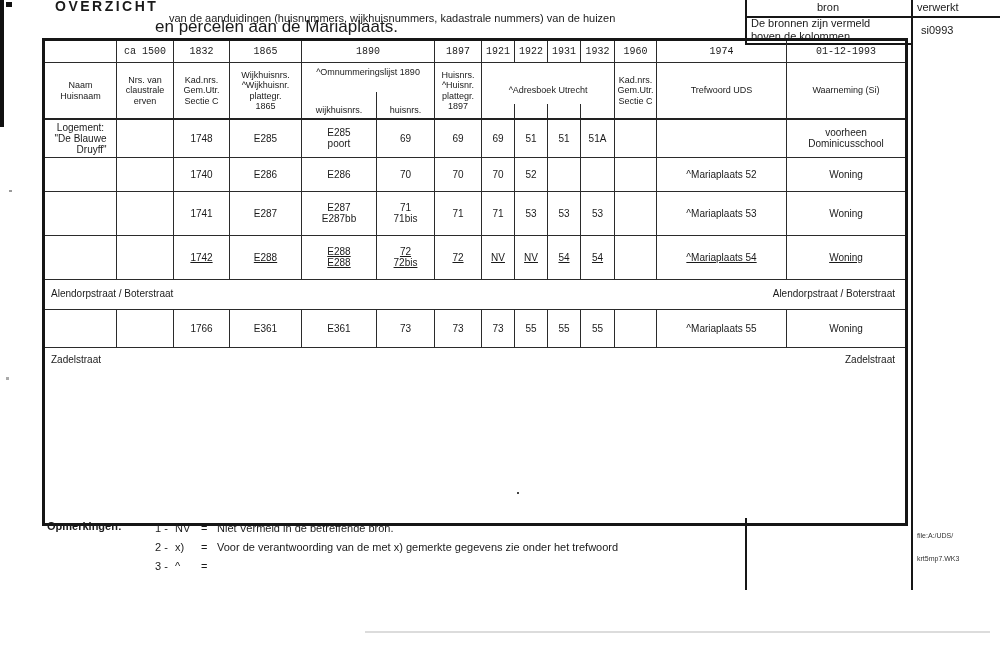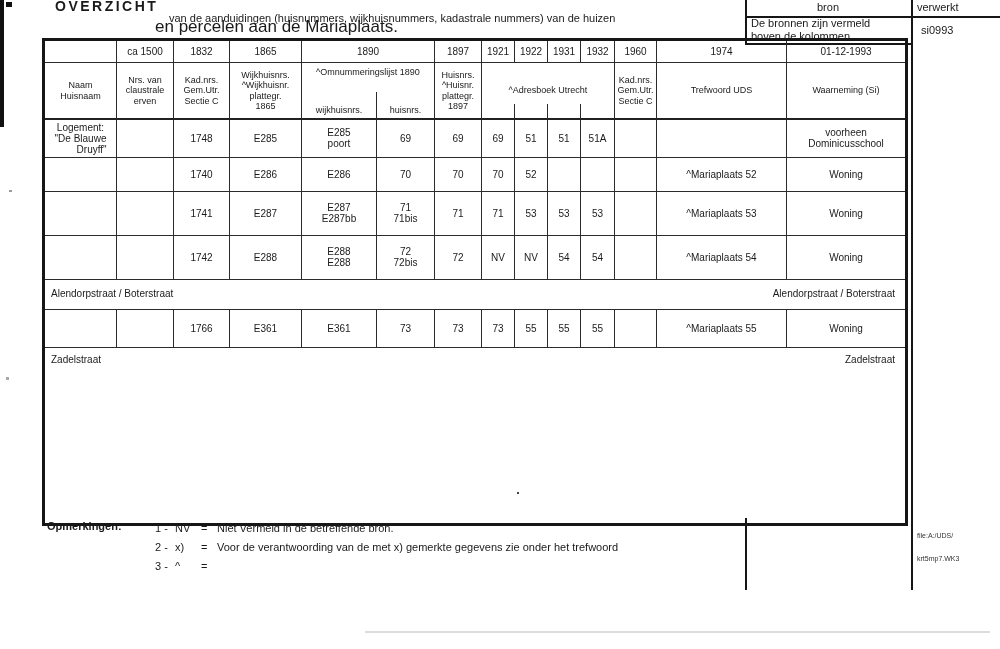--- a/index.html
+++ b/index.html
@@ -24,31 +24,31 @@
   .main-table{
     position:absolute;left:42px;top:38px;
     border-collapse:collapse;table-layout:fixed;width:863px;
     border:3px solid #161616;
   }
   .main-table td{
     border:1px solid #2b2b2b;
     font-size:10px;text-align:center;vertical-align:middle;
     padding:1px 2px;overflow:hidden;
   }
-  .yr td{font-size:10px;height:19px;}
+  .yr td{font-size:10px;height:19px;font-family:Liberation Mono, monospace;}
   .hdr td{font-size:9px;line-height:10.5px;border-bottom:2px solid #222;}
   .ml{white-space:pre-line;}
   .name-cell{white-space:pre;text-align:left;font-size:9.5px;line-height:11px;padding-left:4px;vertical-align:top;padding-top:2px;}
   .tl{text-align:left;padding-left:12px;}
   .tl2{text-align:left;padding-left:8px;white-space:pre-line;line-height:11px;}
   .h-hdr{height:55px;}
   .h-r1{height:38px;}
   .h-r2{height:34px;}
   .h-r3{height:44px;}
-  .h-r4{height:44px;}
+  .h-r4{height:44px;text-decoration:underline;}
   .h-s1{height:30px;}
   .h-r5{height:38px;}
   .h-s2{height:177px;}
   .section-cell{position:relative;text-align:left;vertical-align:top;}
   .section-cell .s-left{position:absolute;left:6px;top:8px;font-size:10px;}
   .section-cell .s-right{position:absolute;right:10px;top:8px;font-size:10px;}
   .tall .s-left,.tall .s-right{top:6px;}
   
   .omnum-cell{padding:0 !important;vertical-align:top;}
   .omnum-wrap{display:flex;flex-direction:column;height:55px;}

